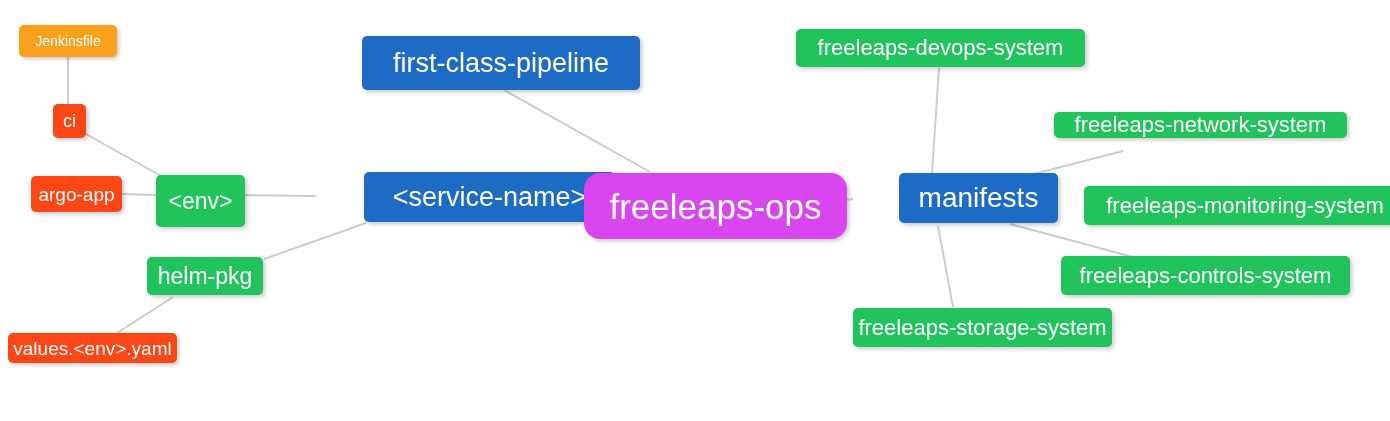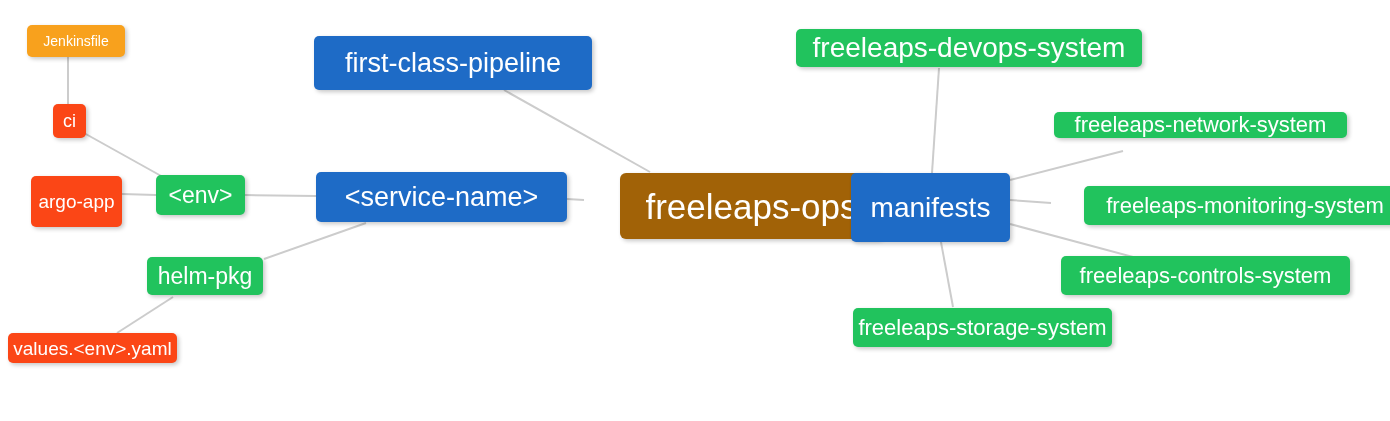--- a/index.html
+++ b/index.html
@@ -30,35 +30,35 @@
     border-radius: 5px;
     box-shadow: 2px 2px 4px rgba(0,0,0,0.22);
     white-space: nowrap;
     cursor: pointer;
     box-sizing: border-box;
     line-height: 1;
   }
   .c-orange { background: #F8A11D; }
   .c-red    { background: #FB4616; }
   .c-green  { background: #21C35D; }
-  .c-blue   { background: #1E6BC6; }
-  .c-dark   { background: #a16207; border-radius: 6px; margin-left: 36px; }
+  .c-blue   { background: #1E6BC6; margin-left: 48px; }
+  .c-dark   { background: #d946ef; border-radius: 16px; }
 
   
-  .n-jenkinsfile  { left: 19px;  top: 25px;  width: 98px;  height: 32px; font-size: 14px; margin-left: 8px; }
+  .n-jenkinsfile  { left: 19px;  top: 25px;  width: 98px;  height: 32px; font-size: 14px; }
   .n-ci           { left: 53px;  top: 104px; width: 33px;  height: 34px; font-size: 18px; }
-  .n-argo-app     { left: 31px;  top: 176px; width: 91px;  height: 51px; font-size: 19px; }
-  .n-env          { left: 156px; top: 175px; width: 89px;  height: 40px; font-size: 23px; }
+  .n-argo-app     { left: 31px;  top: 176px; width: 91px;  height: 36px; font-size: 19px; }
+  .n-env          { left: 156px; top: 175px; width: 89px;  height: 52px; font-size: 23px; }
   .n-helm-pkg     { left: 147px; top: 257px; width: 116px; height: 38px; font-size: 23px; }
   .n-values       { left: 8px;   top: 333px; width: 169px; height: 30px; font-size: 19px; }
   .n-fcp          { left: 314px; top: 36px;  width: 278px; height: 54px; font-size: 27px; }
   .n-service-name { left: 316px; top: 172px; width: 251px; height: 50px; font-size: 27px; }
   .n-ops          { left: 584px; top: 173px; width: 263px; height: 66px; font-size: 35px; }
-  .n-manifests    { left: 851px; top: 173px; width: 159px; height: 69px; font-size: 28px; }
-  .n-devops       { left: 796px; top: 29px;  width: 346px; height: 38px; font-size: 28px; }
+  .n-manifests    { left: 851px; top: 173px; width: 159px; height: 50px; font-size: 28px; }
+  .n-devops       { left: 796px; top: 29px;  width: 289px; height: 38px; font-size: 22px; }
   .n-network      { left: 1054px;top: 112px; width: 293px; height: 26px; font-size: 22px; }
   .n-monitoring   { left: 1084px;top: 186px; width: 322px; height: 39px; font-size: 22px; }
   .n-controls     { left: 1061px;top: 256px; width: 289px; height: 39px; font-size: 22px; }
   .n-storage      { left: 853px; top: 308px; width: 259px; height: 39px; font-size: 22px; }
 
   .edge {
     stroke: #cccccc;
     stroke-width: 2;
     fill: none;
   }

